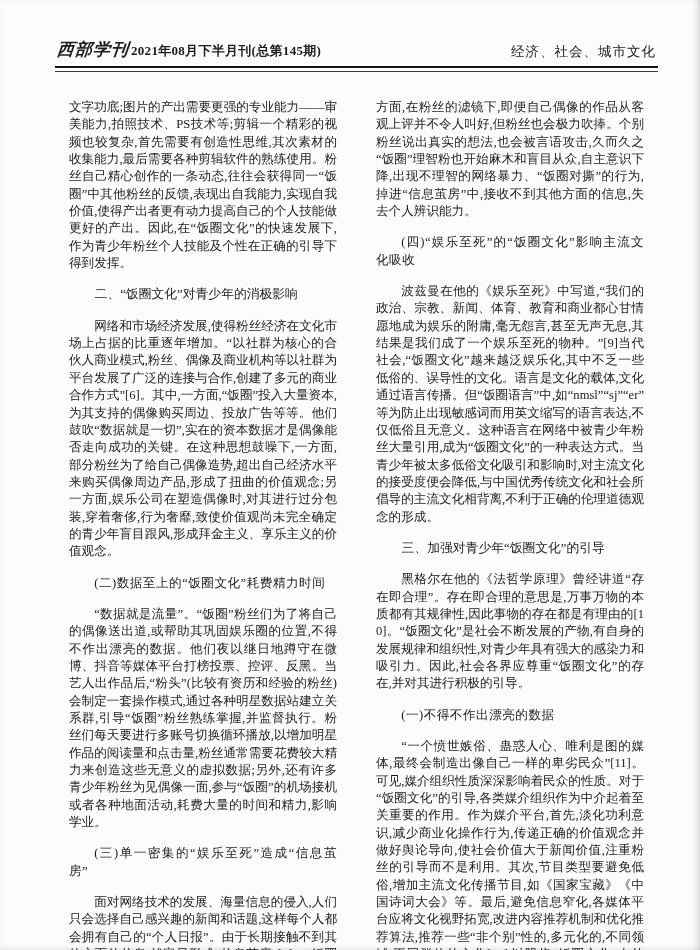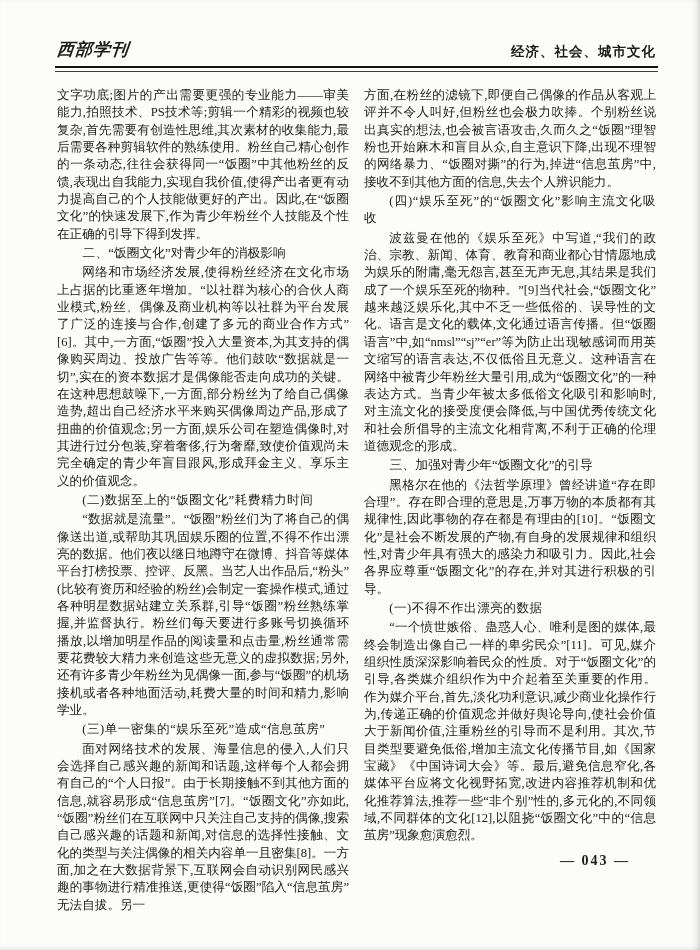--- a/index.html
+++ b/index.html
@@ -25,37 +25,37 @@
   .masthead { display: flex; align-items: baseline; gap: 2px; }
   .logo {
     font-style: italic;
     font-weight: bold;
     font-size: 17px;
     letter-spacing: 1px;
     transform: skewX(-6deg);
     display: inline-block;
   }
   .issue-info { font-weight: bold; font-size: 13px; letter-spacing: 0.3px; }
-  .section-label { font-weight: bold; font-size: 13.5px; letter-spacing: 1px; }
+  .section-label { font-weight: normal; font-size: 13.5px; letter-spacing: 1px; }
   .double-rule {
     height: 3px;
     border-top: 2.5px solid #151515;
     border-bottom: 1.2px solid #3a3a3a;
     margin-bottom: 13px;
   }
   .columns { display: flex; gap: 11px; }
   .col {
     width: 296px;
     font-size: 12.6px;
     line-height: 17.35px;
     text-align: justify;
     text-justify: inter-character;
     word-break: break-all;
   }
-  .col p { margin: 2px; text-indent: 2em; }
+  .col p { margin: 14px; text-indent: 2em; }
   .col p.no-indent { text-indent: 0; }
   .sec-heading {
     margin: 0;
     font-size: 12.8px;
     font-weight: normal;
     text-indent: 2em;
     line-height: 17.35px;
   }
   .sub-heading {
     margin: 0;
@@ -74,20 +74,21 @@
   }
 </style>
 </head>
 <body>
 
 <div class="page">
 
   <div class="header">
     <div class="masthead">
       <span class="logo">西部学刊</span>
+      <span class="issue-info">2021年08月下半月刊(总第145期)</span>
     </div>
     <div class="section-label">经济、社会、城市文化</div>
   </div>
   <div class="double-rule"></div>
 
   <div class="columns">
 
     <div class="col">
       <p class="no-indent">文字功底;图片的产出需要更强的专业能力——审美能力,拍照技术、PS技术等;剪辑一个精彩的视频也较复杂,首先需要有创造性思维,其次素材的收集能力,最后需要各种剪辑软件的熟练使用。粉丝自己精心创作的一条动态,往往会获得同一“饭圈”中其他粉丝的反馈,表现出自我能力,实现自我价值,使得产出者更有动力提高自己的个人技能做更好的产出。因此,在“饭圈文化”的快速发展下,作为青少年粉丝个人技能及个性在正确的引导下得到发挥。</p>
       <p class="sec-heading">二、“饭圈文化”对青少年的消极影响</p>

